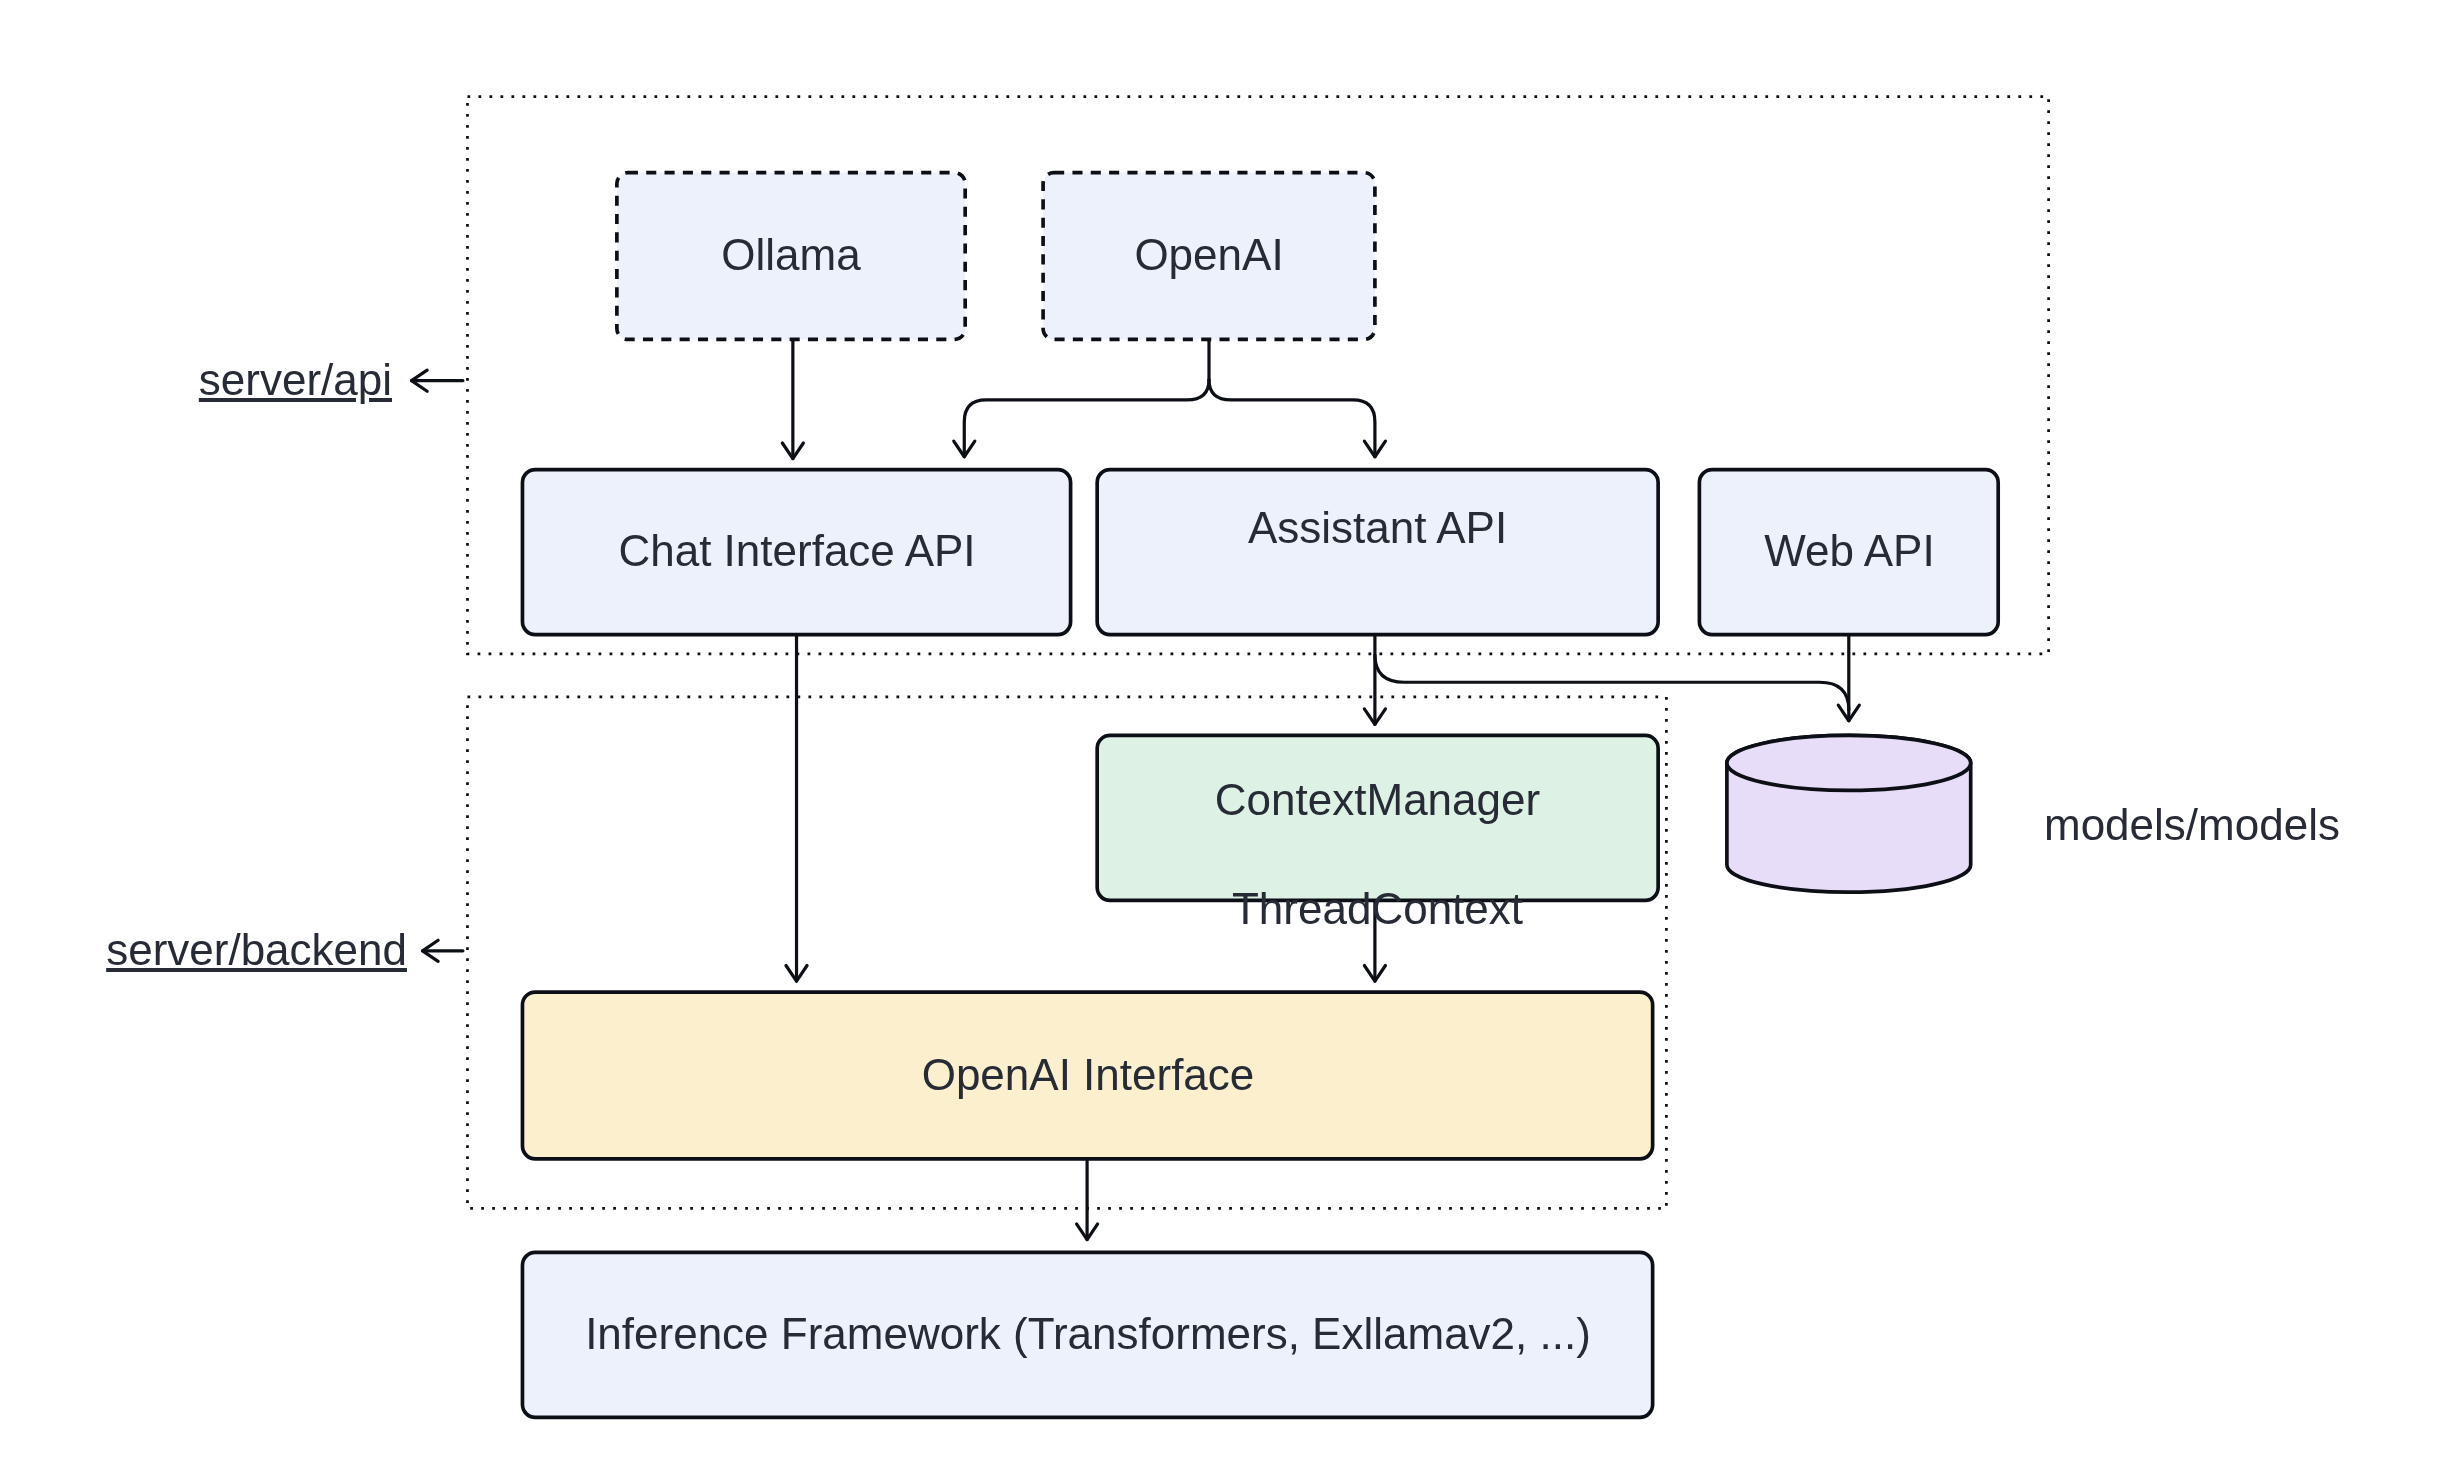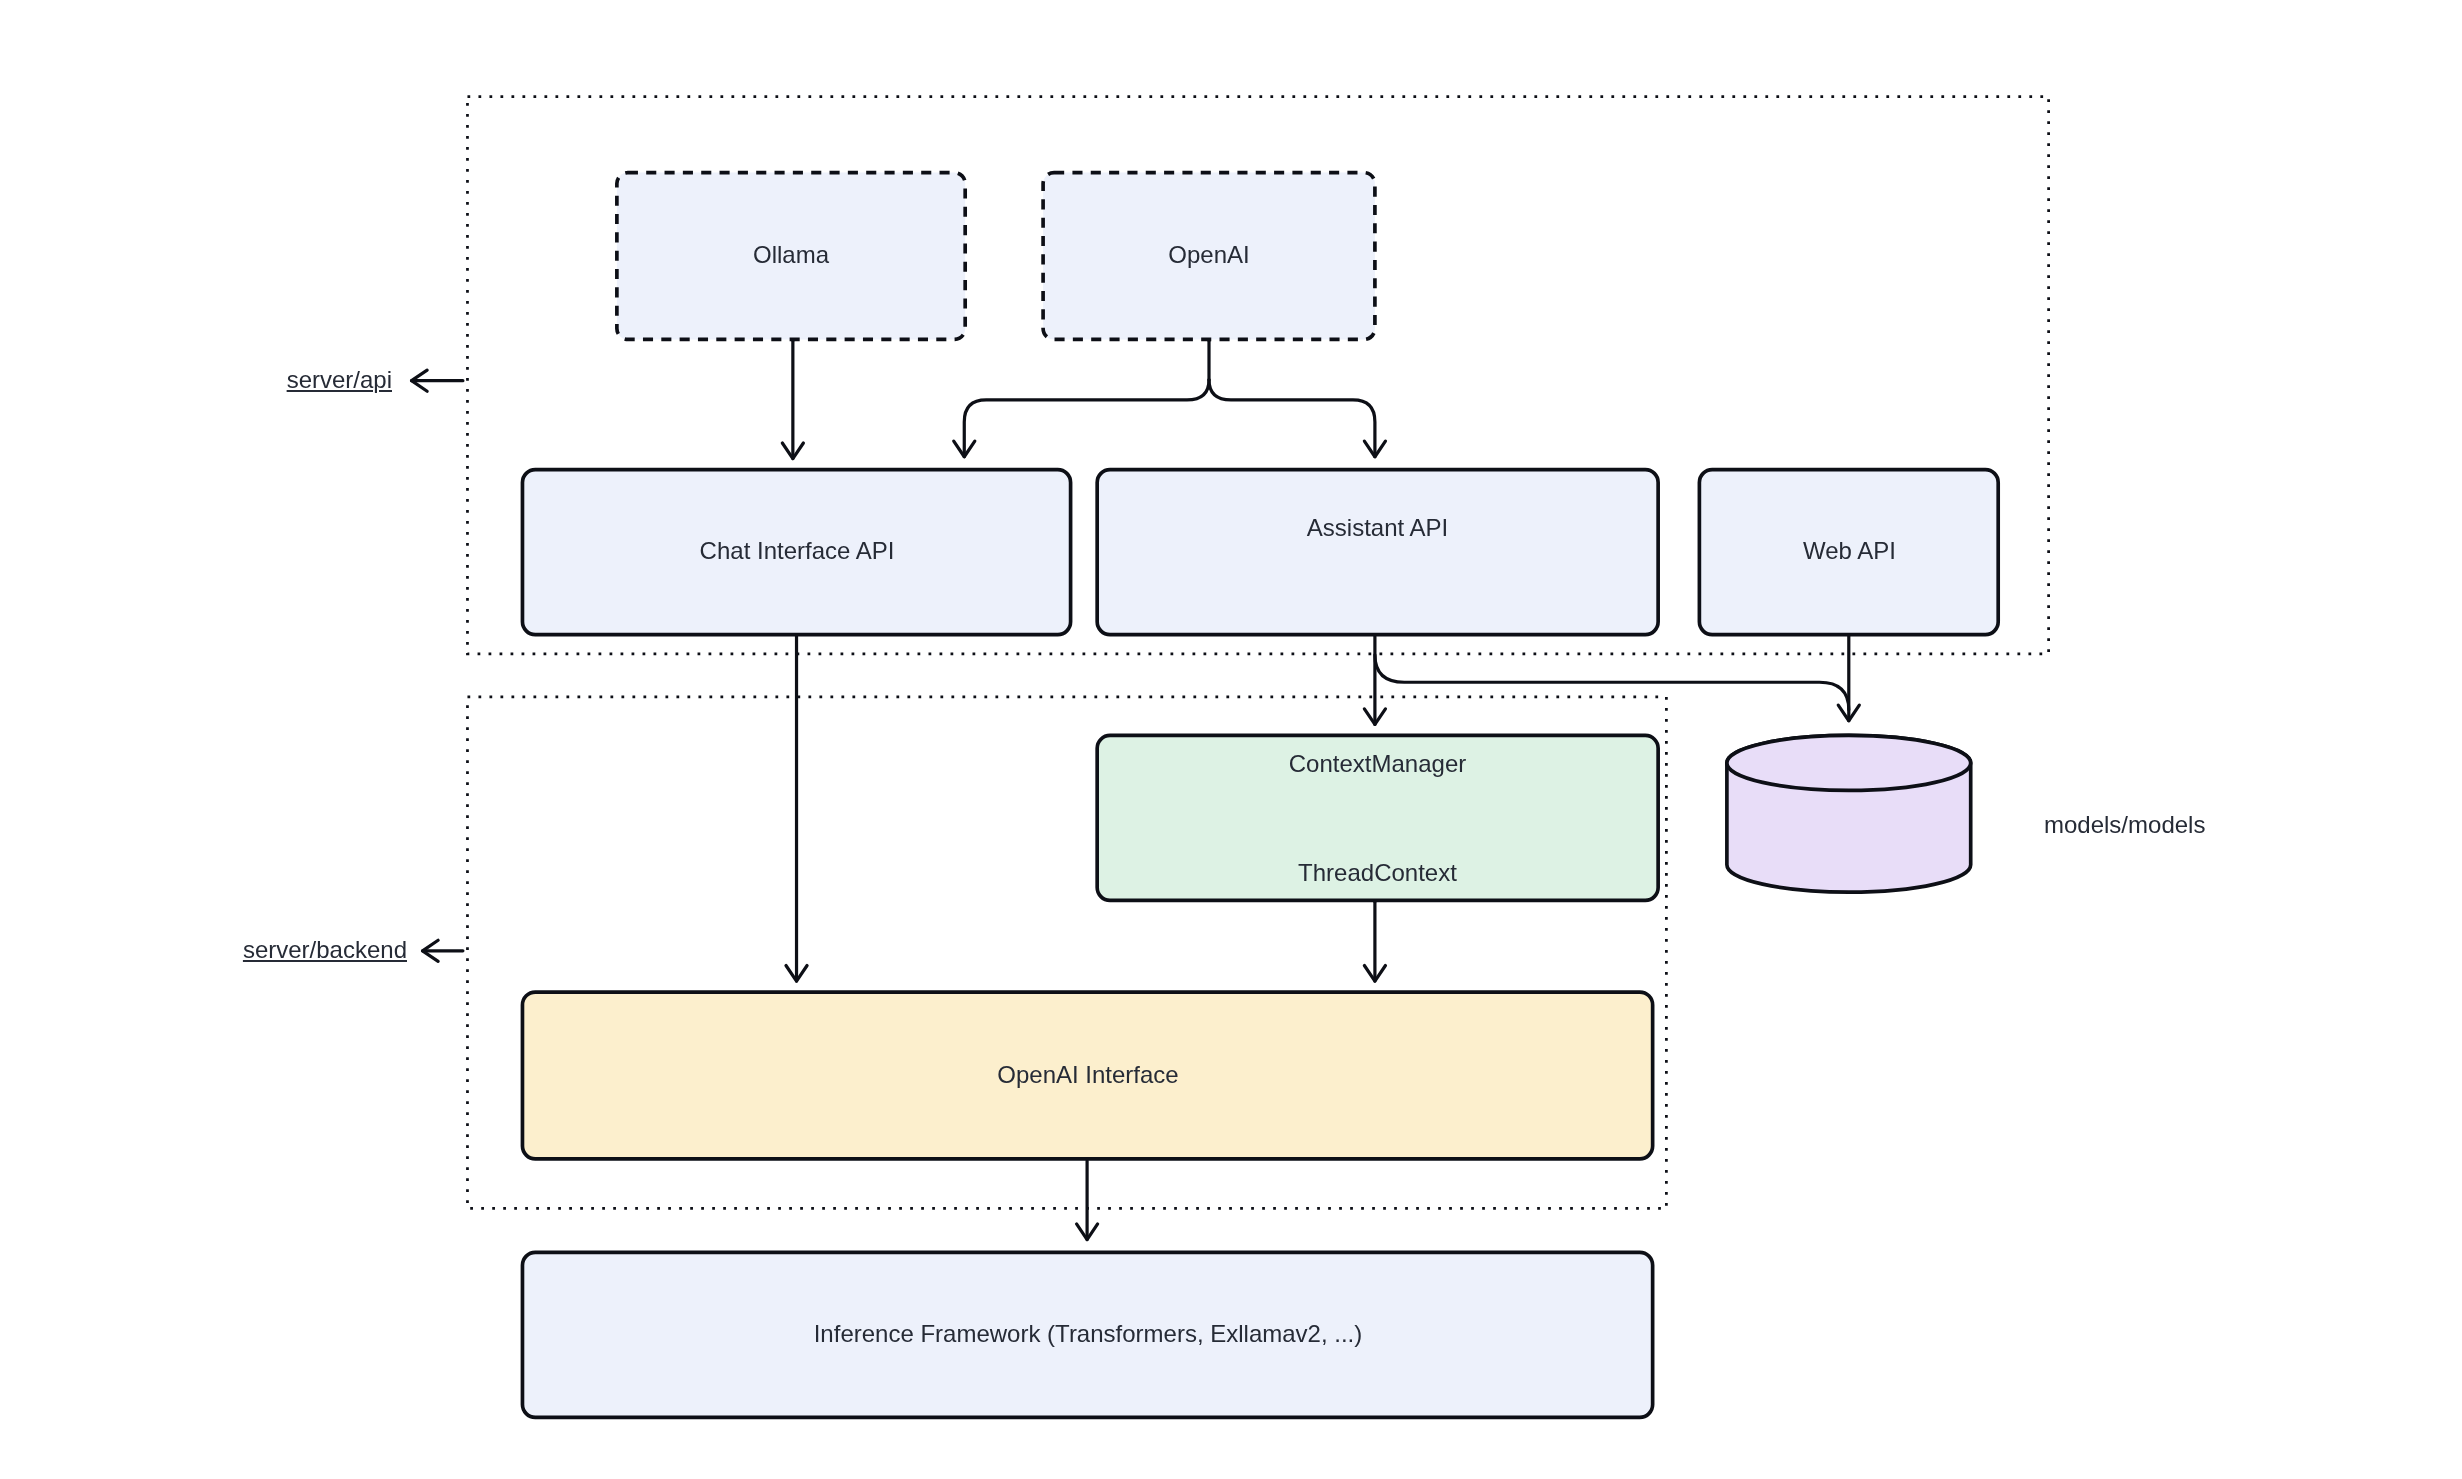--- a/index.html
+++ b/index.html
@@ -21,21 +21,21 @@
     width: 2462px;
     height: 1480px;
   }
   .lbl {
     position: absolute;
     display: flex;
     align-items: center;
     justify-content: center;
     text-align: center;
     color: #262b36;
-    font-size: 24px;
+    font-size: 44px;
     line-height: 1.2;
     white-space: nowrap;
     pointer-events: none;
   }
   .lbl.two-line { flex-direction: column; line-height: 61px; }
   .lbl.align-right { justify-content: flex-end; text-decoration: underline; }
   .lbl.align-left { justify-content: flex-start; }
 
   
   .dotgrp {
@@ -113,21 +113,21 @@
   <div class="lbl" style="left:617px; top:172px; width:348px; height:167px;">Ollama</div>
 
   <div class="lbl" style="left:1043px; top:172px; width:332px; height:167px;">OpenAI</div>
 
   <div class="lbl" style="left:523px; top:469px; width:548px; height:165px;">Chat Interface API</div>
 
   <div class="lbl" style="left:1097px; top:446px; width:561px; height:165px;">Assistant API</div>
 
   <div class="lbl" style="left:1700px; top:469px; width:299px; height:165px;">Web API</div>
 
-  <div class="lbl two-line" style="left:1097px; top:735px; width:561px; height:165px;gap:48px;">
+  <div class="lbl two-line" style="left:1097px; top:771px; width:561px; height:165px;gap:48px;">
     <span>ContextManager</span>
     <span>ThreadContext</span>
   </div>
 
 
   <div class="lbl" style="left:523px; top:992px; width:1130px; height:167px;">OpenAI Interface</div>
 
   <div class="lbl" style="left:523px; top:1252px; width:1130px; height:165px;">Inference Framework (Transformers, Exllamav2, ...)</div>
 
   <div class="lbl align-right" style="left:110px; top:353px; width:282px; height:55px;">server/api</div>

